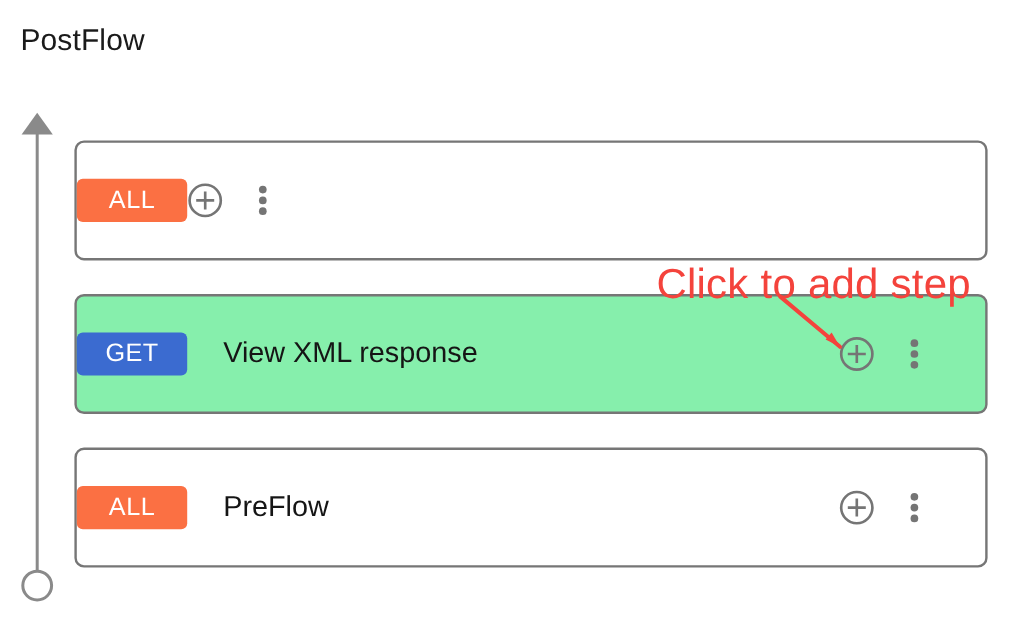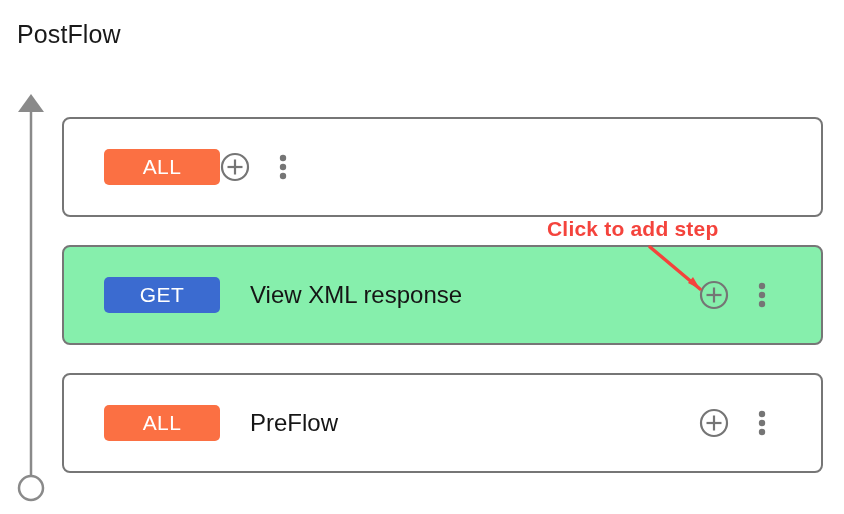--- a/index.html
+++ b/index.html
@@ -56,22 +56,21 @@
     display: flex;
     align-items: center;
     margin-bottom: 28px;
   }
   .step-card.selected {
     background: #86efac;
   }
 
   .method-badge {
     box-sizing: border-box;
-    margin-left: 40px;
-    width: 116px;
+    width: 92px;
     height: 36px;
     border-radius: 5px;
     display: flex;
     align-items: center;
     justify-content: center;
     font-size: 21px;
     color: #ffffff;
     letter-spacing: 0.4px;
     flex: 0 0 auto;
   }
@@ -110,22 +109,22 @@
     left: 0;
     top: 0;
     width: 844px;
     height: 514px;
     pointer-events: none;
   }
   .annotation-text {
     position: absolute;
     left: 547px;
     top: 217px;
-    font-size: 21px;
-    font-weight: bold;
+    font-size: 35px;
+    font-weight: normal;
     color: #f4433c;
     white-space: nowrap;
     letter-spacing: 0.2px;
   }
   .annotation-arrow {
     position: absolute;
     left: 630px;
     top: 238px;
     width: 90px;
     height: 60px;

